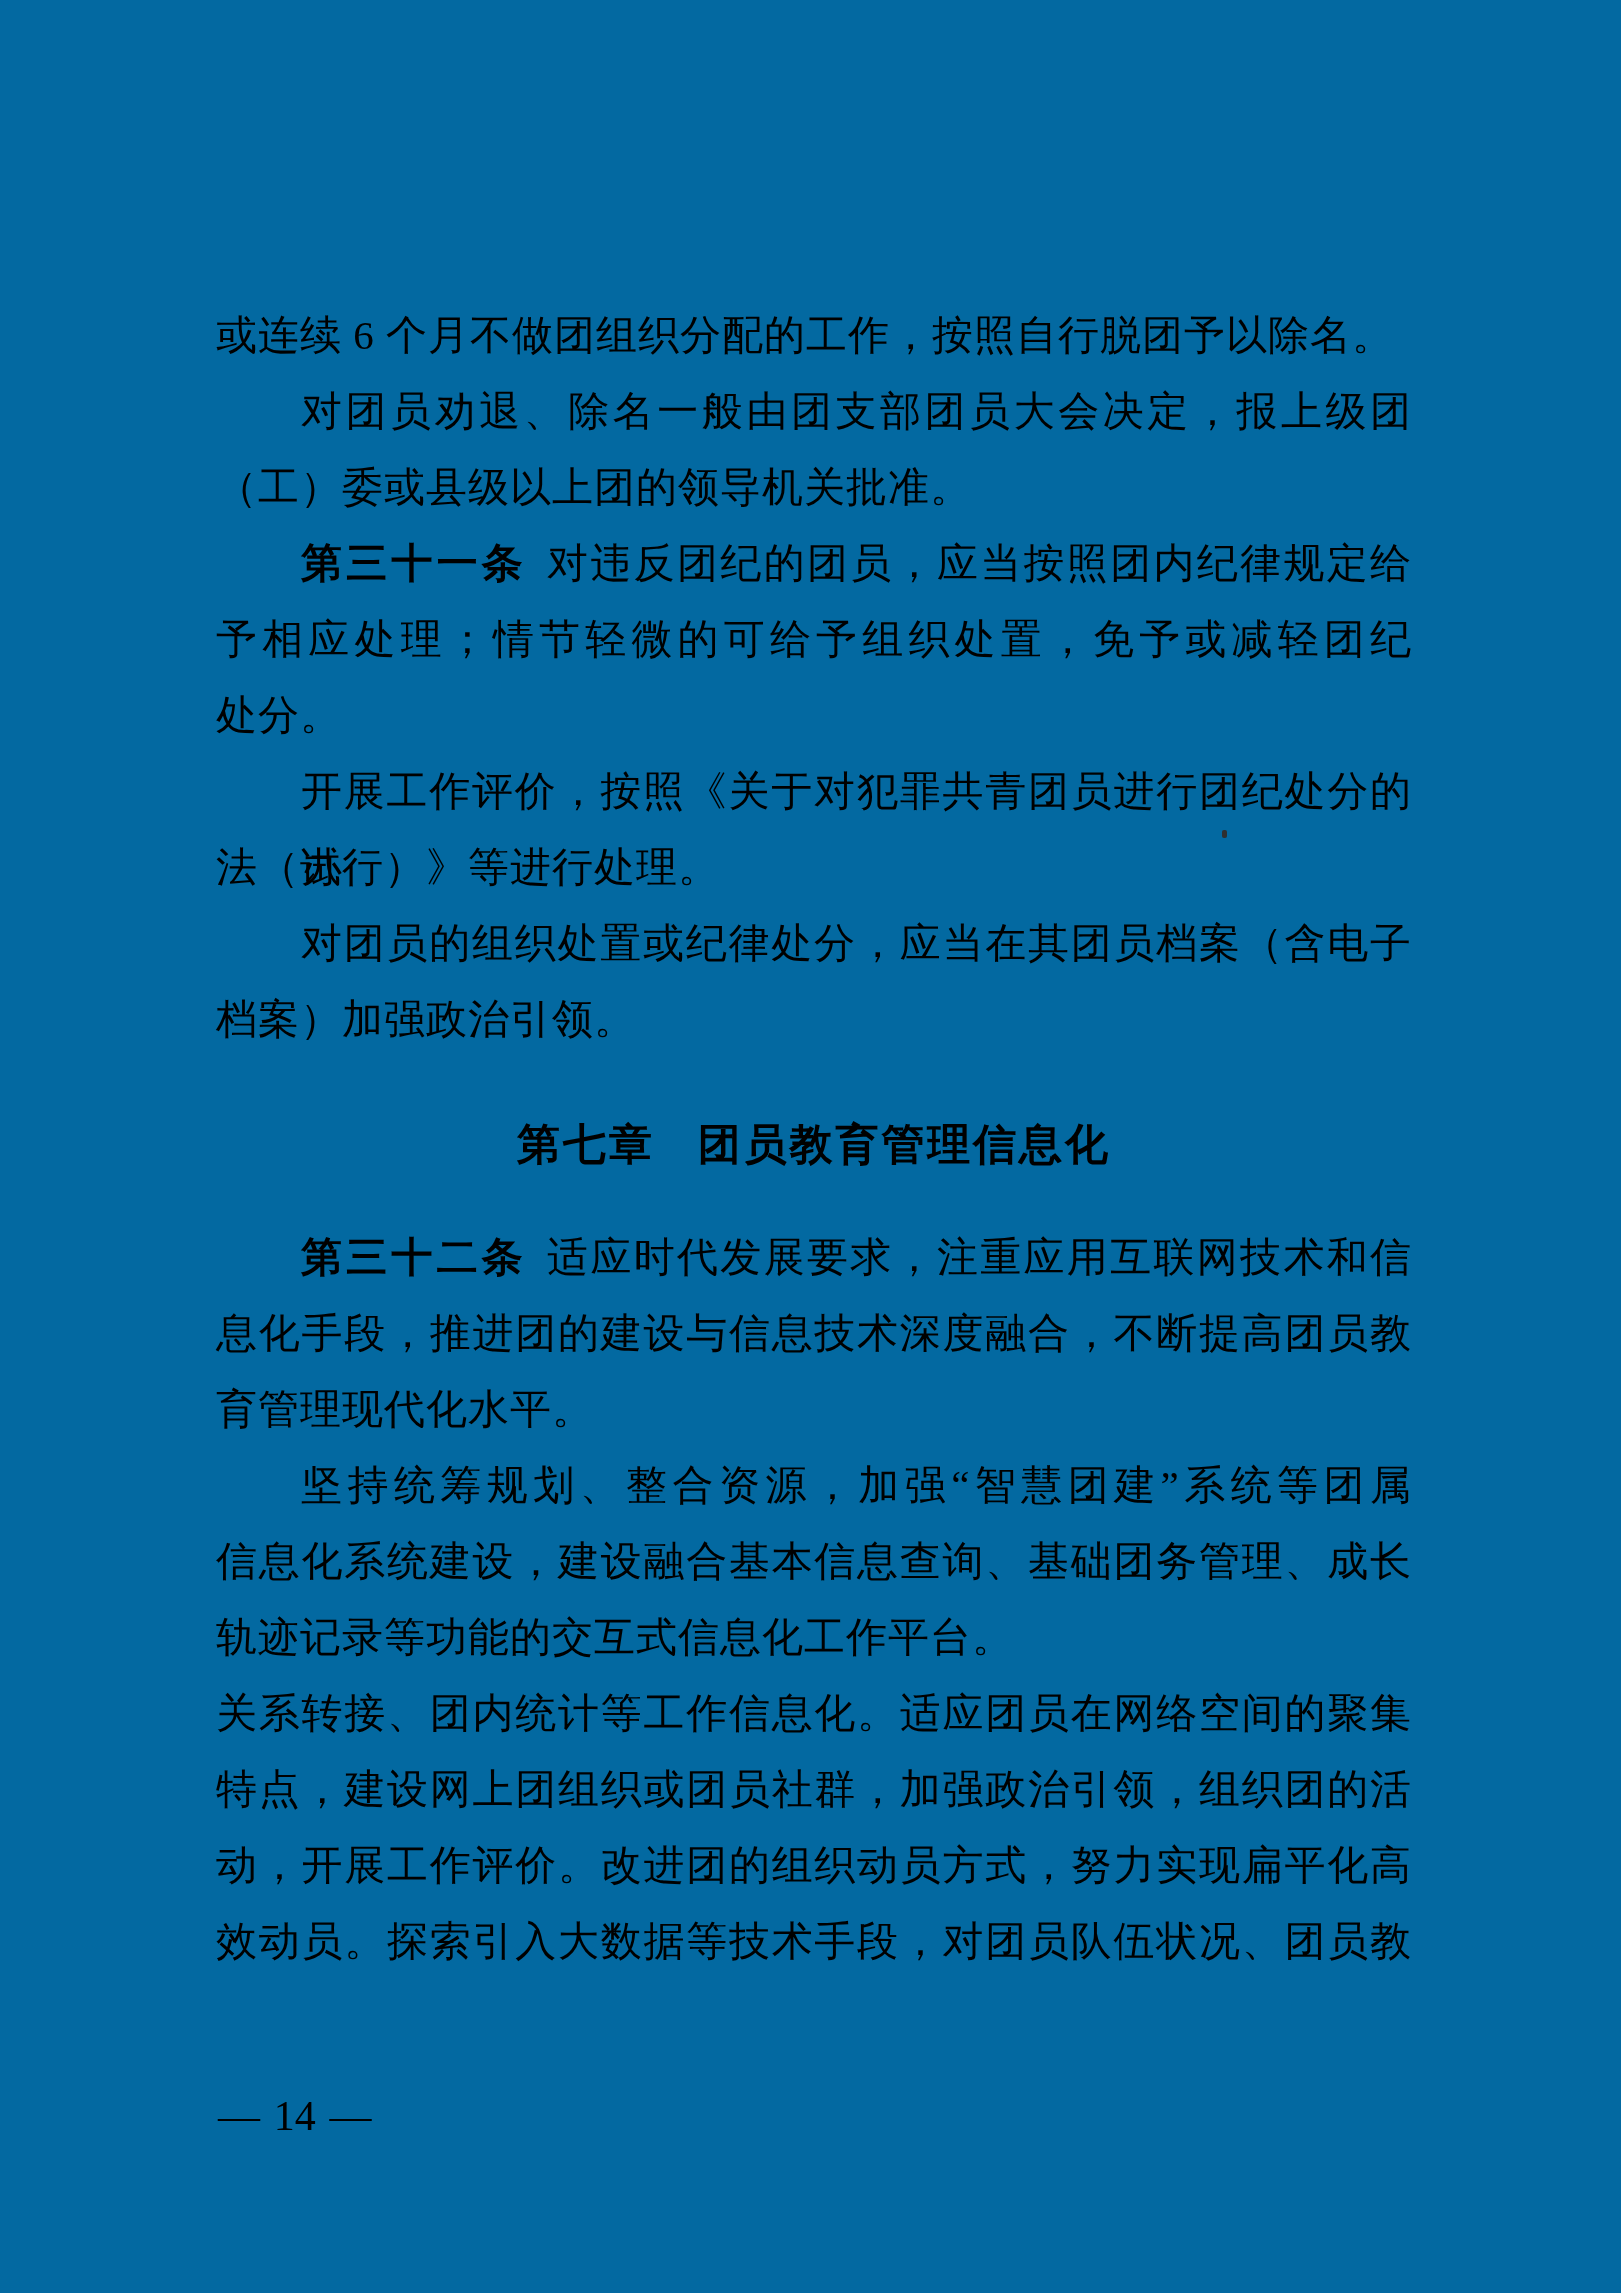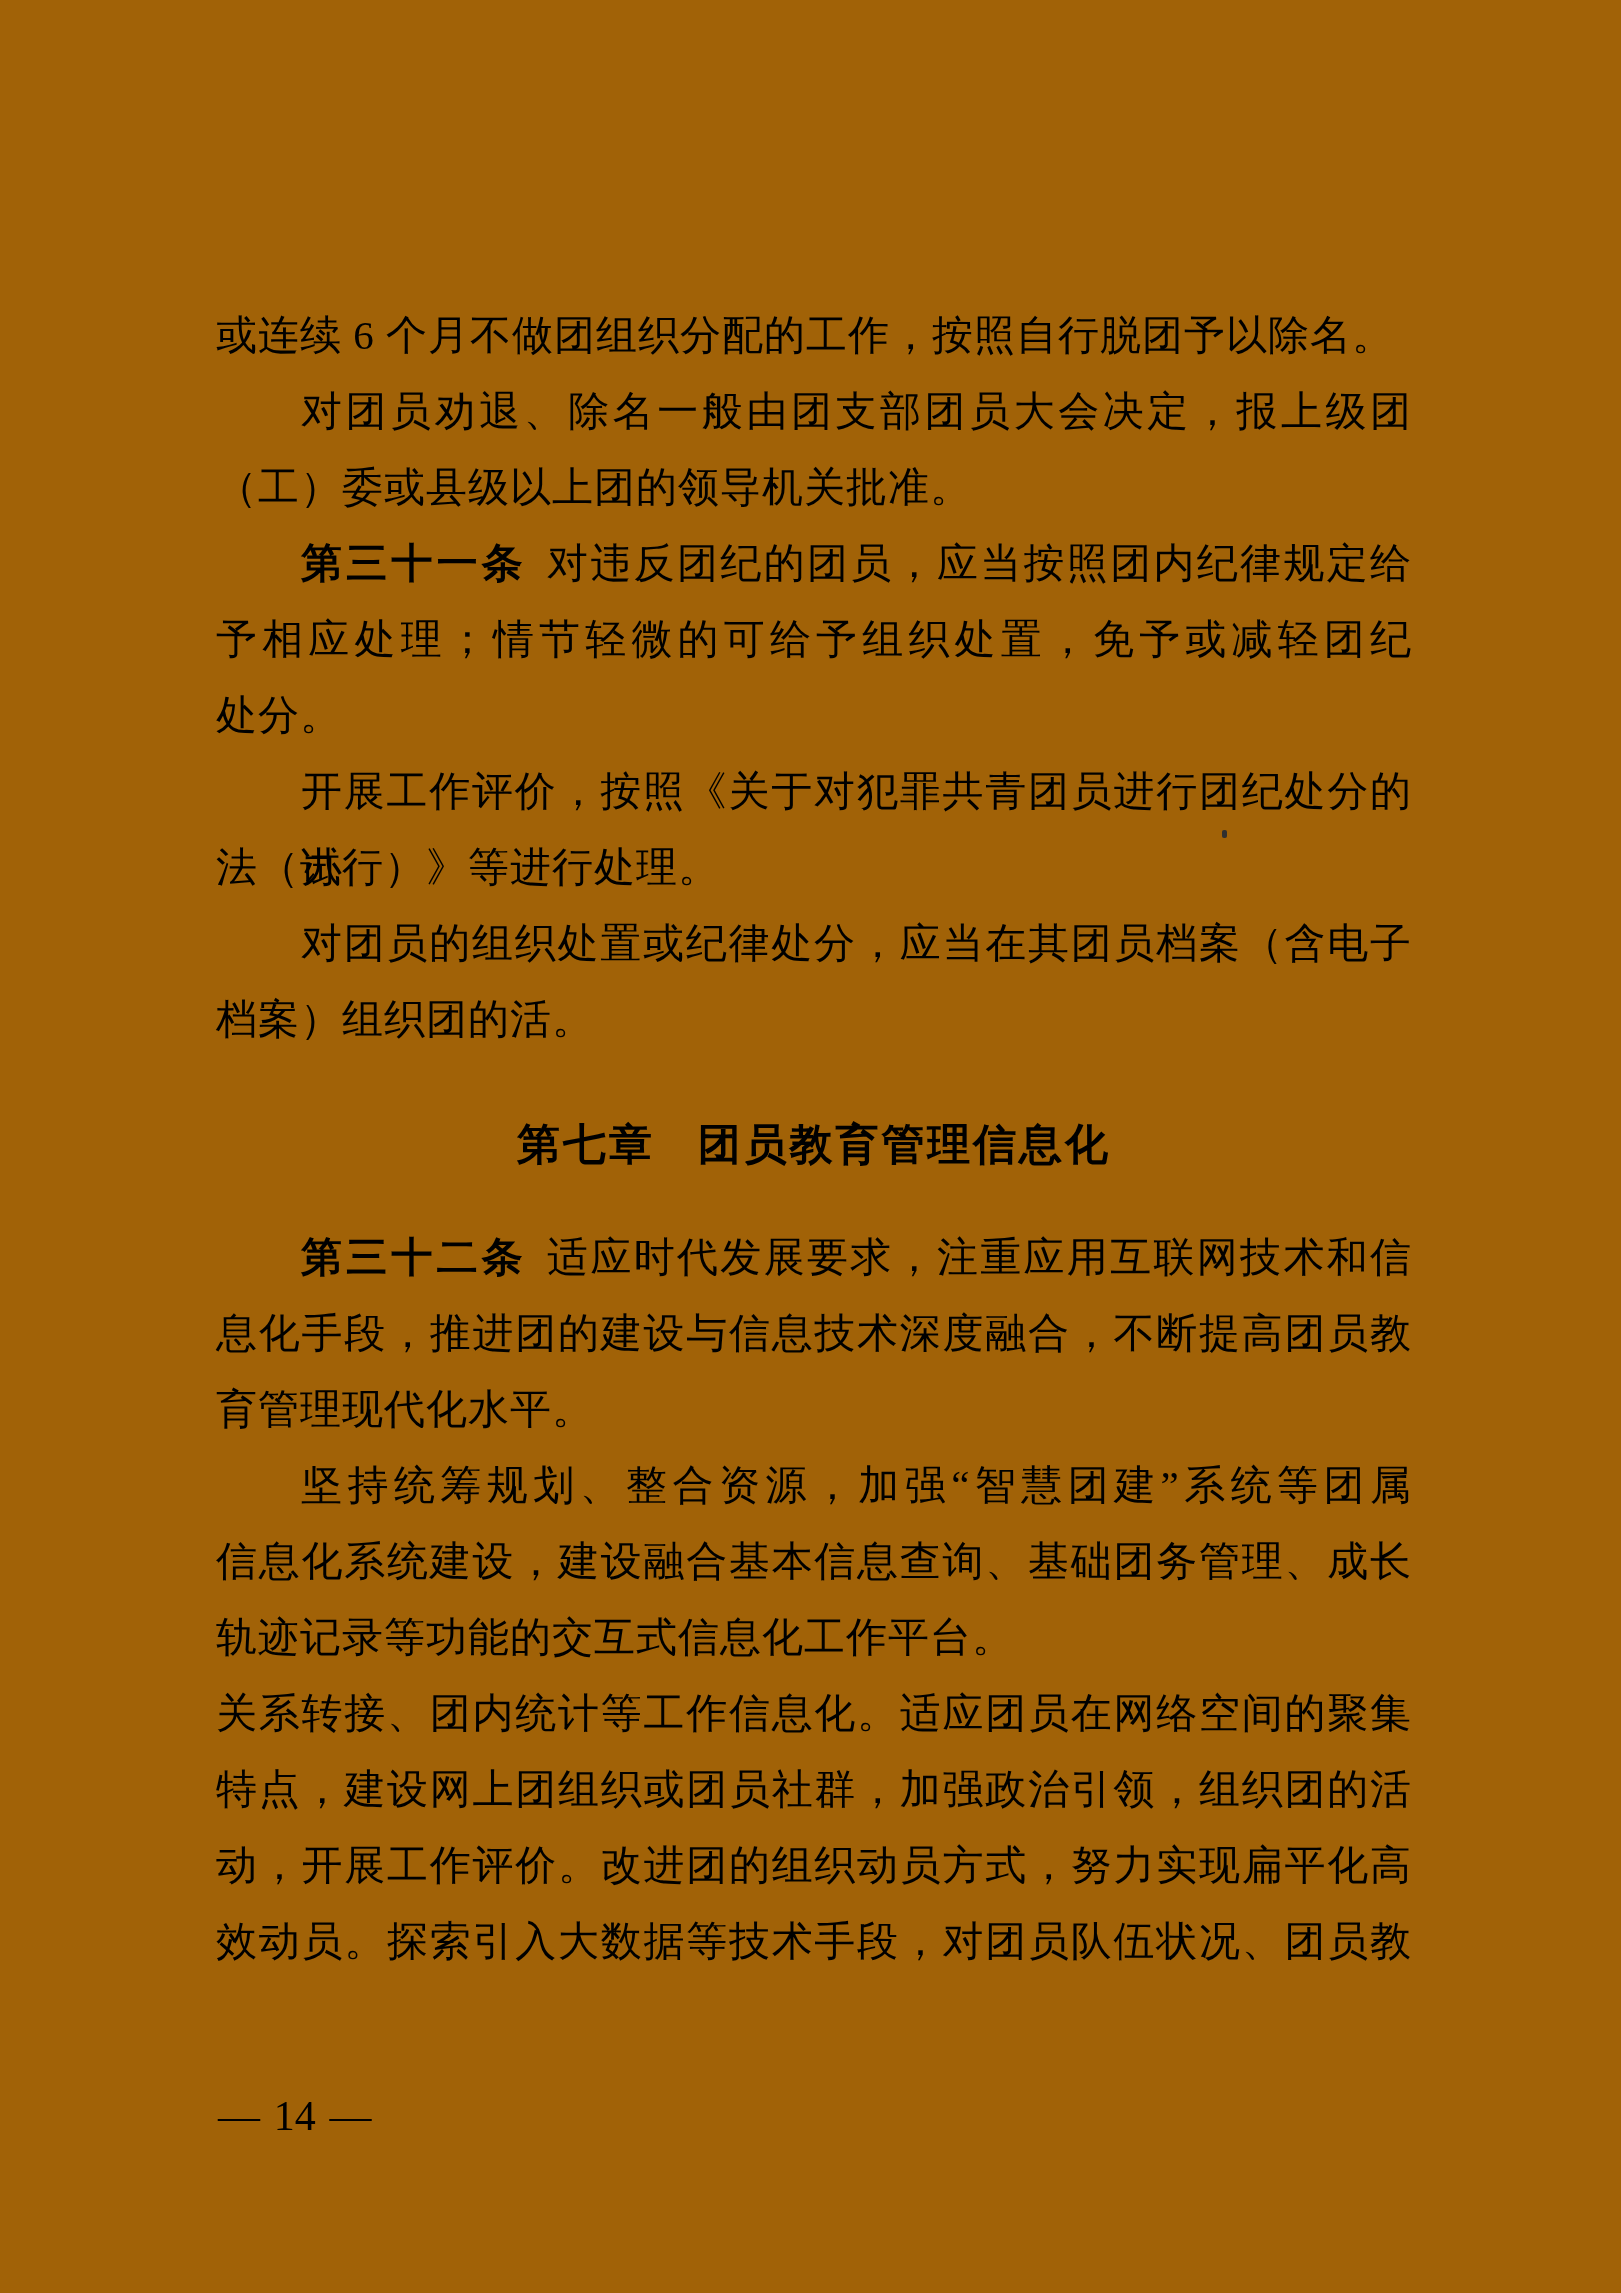--- a/index.html
+++ b/index.html
@@ -11,21 +11,21 @@
     position: relative;
     width: 1621px;
     height: 2294px;
     overflow: hidden;
     color: #000000;
     font-family: "Liberation Serif", "DejaVu Serif", serif;
   }
   .page {
     position: absolute;
     inset: 0;
-    background: #a16207;
+    background: #0369a1;
   }
   .content {
     position: absolute;
     left: 216px;
     top: 297px;
     width: 1196px;
   }
   .line {
     font-size: 41px;
     height: 76px;
@@ -96,21 +96,21 @@
     <div class="line">（工）委或县级以上团的领导机关批准。</div>
 
     <div class="line justify indent"><span class="art">第三十一条</span><span>对违反团纪的团员，应当按照团内纪律规定给</span></div>
     <div class="line justify">予相应处理；情节轻微的可给予组织处置，免予或减轻团纪</div>
     <div class="line">处分。</div>
 
     <div class="line justify indent">开展工作评价，按照《关于对犯罪共青团员进行团纪处分的办</div>
     <div class="line">法（试行）》等进行处理。</div>
 
     <div class="line justify indent">对团员的组织处置或纪律处分，应当在其团员档案（含电子</div>
-    <div class="line">档案）组织团的活。</div>
+    <div class="line">档案）加强政治引领。</div>
 
     <div class="heading"><span class="hnum">第七章</span><span>团员教育管理信息化</span></div>
 
     <div class="line justify indent"><span class="art">第三十二条</span><span>适应时代发展要求，注重应用互联网技术和信</span></div>
     <div class="line justify">息化手段，推进团的建设与信息技术深度融合，不断提高团员教</div>
     <div class="line">育管理现代化水平。</div>
 
     <div class="line justify indent">坚持统筹规划、整合资源，加强“智慧团建”系统等团属</div>
     <div class="line justify">信息化系统建设，建设融合基本信息查询、基础团务管理、成长</div>
     <div class="line">轨迹记录等功能的交互式信息化工作平台。</div>

